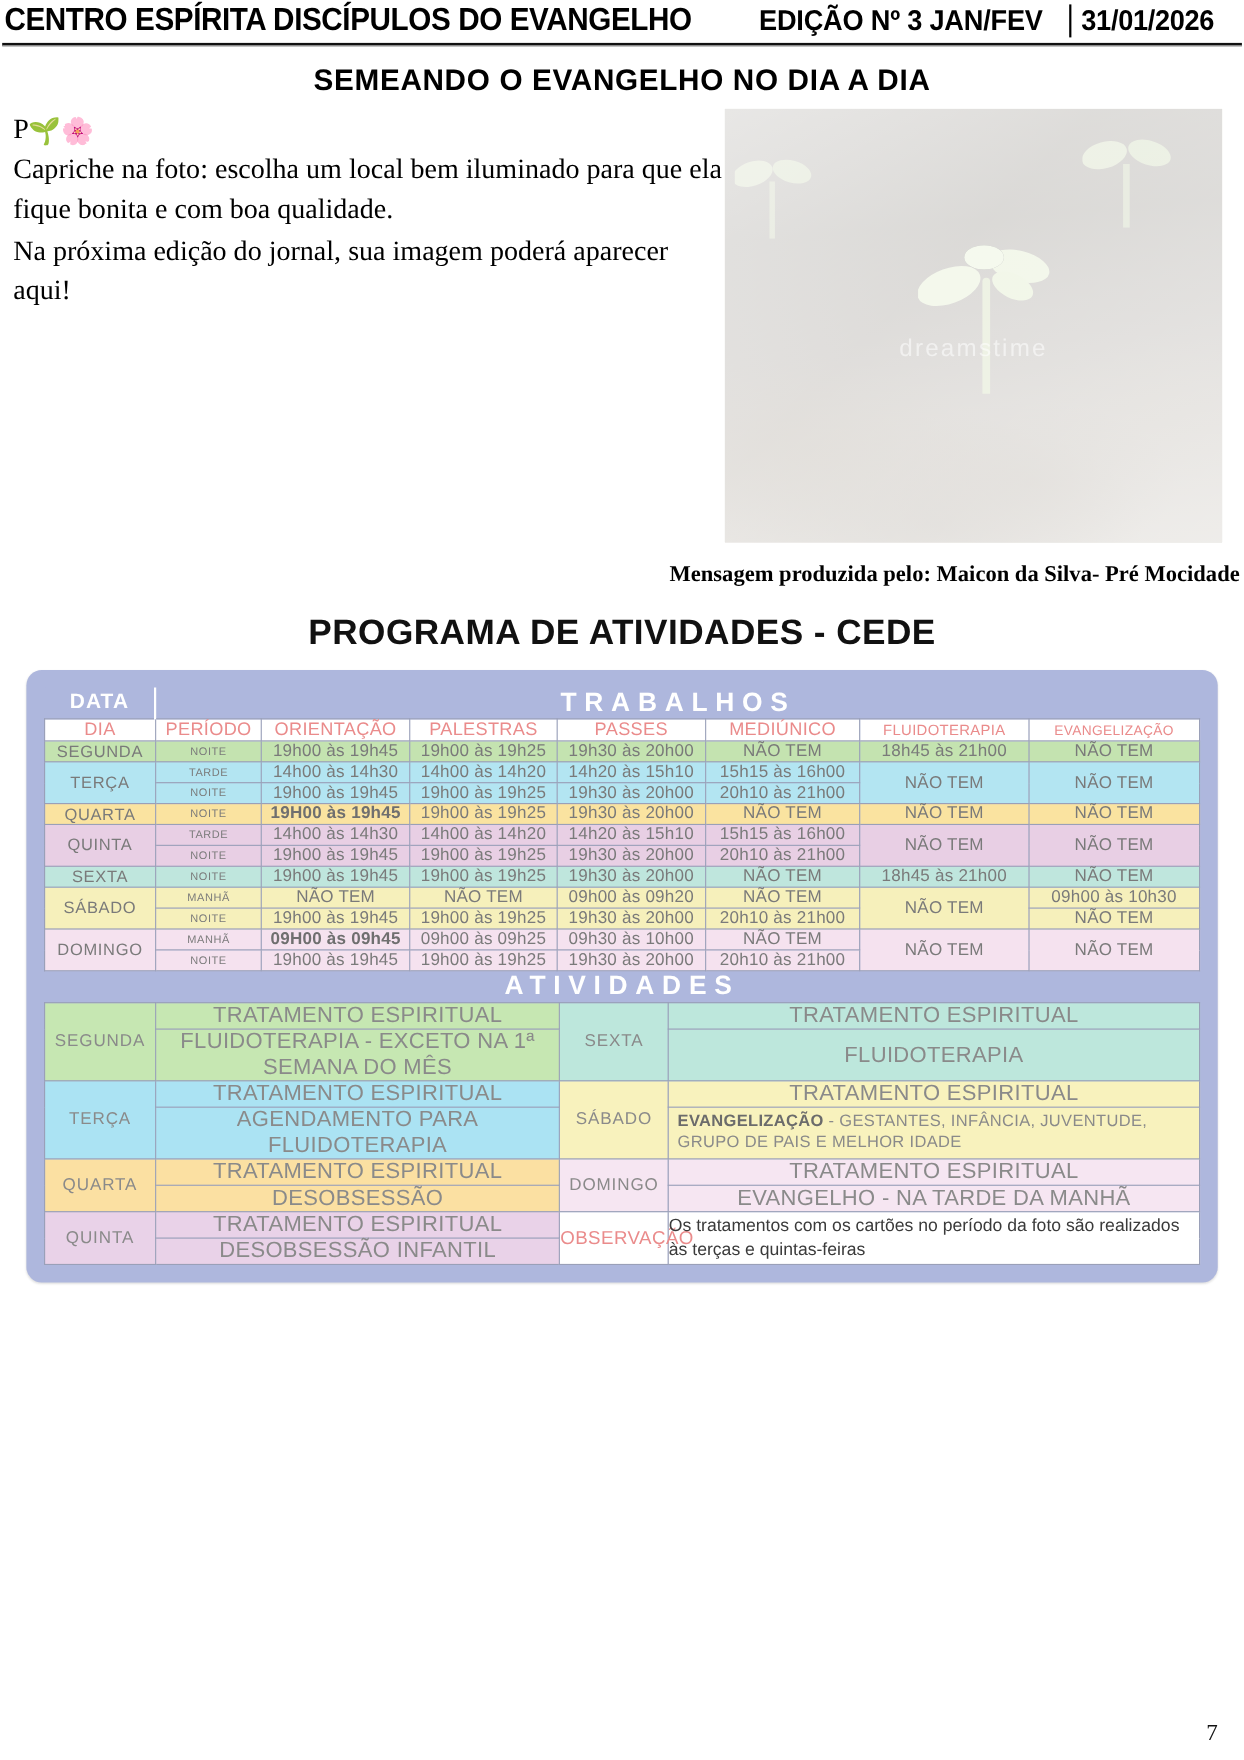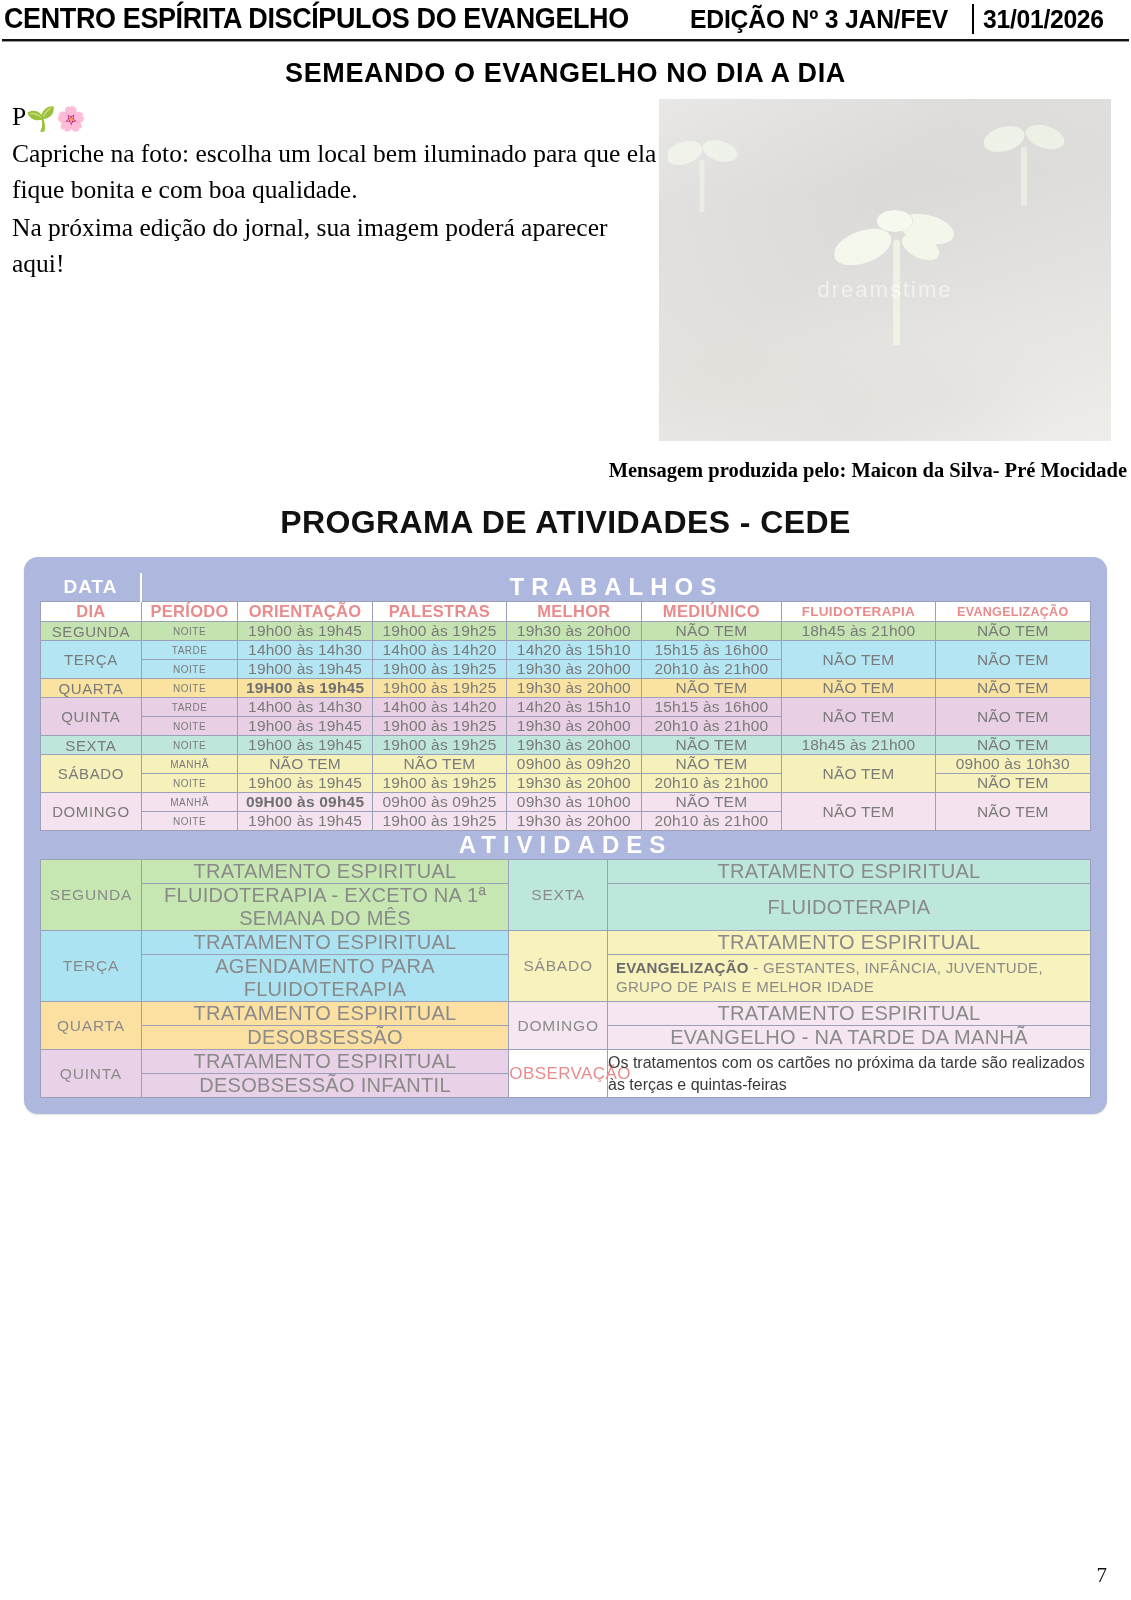--- a/index.html
+++ b/index.html
@@ -78,21 +78,21 @@
   }
   .top-text {
     width: 645px;
     font-size: 25.5px;
     line-height: 1.42;
     color: #000;
   }
   .top-text p { margin: 0 0 1px 0; }
   .photo {
     width: 452px;
-    height: 342px;
+    height: 394px;
     margin-left: 2px;
     position: relative;
     overflow: hidden;
     background: #d8d4cd;
     flex: none;
   }
   .photo-soil {
     position: absolute; inset: 0;
     background:
       radial-gradient(ellipse 50% 30% at 18% 78%, rgba(150,138,120,.55), transparent 70%),
@@ -156,21 +156,21 @@
     font-size: 24px; font-weight: bold; letter-spacing: 7px;
     padding: 16px 0 14px 0; border: none !important;
   }
   .band-data {
     background: #aeb7dd; color: #ffffff; text-align: center;
     font-size: 19px; font-weight: bold; letter-spacing: 1px;
     border: none !important; border-right: 2px solid #ffffff !important;
   }
   .hdr {
     background: #ffffff; color: #ea8b8b; text-align: center;
-    font-weight: bold; padding: 7px 1px; font-size: 16.5px;
+    font-weight: normal; padding: 7px 1px; font-size: 16.5px;
     letter-spacing: .3px; white-space: nowrap; margin-left: 16px;
   }
   .hdr.sm { font-size: 13.5px; }
   .hdr.xs { font-size: 12.5px; }
 
   .cell {
     text-align: center; font-size: 15.5px; color: #7a7a7a;
     padding: 9px 1px; white-space: nowrap; letter-spacing: .2px;
   }
   .cell.day { font-size: 15px; letter-spacing: .6px; }
@@ -284,21 +284,21 @@
       <tr>
         <td class="band-data">DATA</td>
         <td class="band" colspan="7">TRABALHOS</td>
       </tr>
 
       <tr>
         <th class="hdr">DIA</th>
         <th class="hdr">PERÍODO</th>
         <th class="hdr">ORIENTAÇÃO</th>
         <th class="hdr">PALESTRAS</th>
-        <th class="hdr">MELHOR</th>
+        <th class="hdr">PASSES</th>
         <th class="hdr">MEDIÚNICO</th>
         <th class="hdr sm">FLUIDOTERAPIA</th>
         <th class="hdr xs">EVANGELIZAÇÃO</th>
       </tr>
 
       <tr class="r-green">
         <td class="cell day">SEGUNDA</td>
         <td class="cell per">NOITE</td>
         <td class="cell">19h00 às 19h45</td>
         <td class="cell">19h00 às 19h25</td>
@@ -450,21 +450,21 @@
       </tr>
       <tr>
         <td class="act a-yellow">DESOBSESSÃO</td>
         <td class="act a-lilac">EVANGELHO - NA TARDE DA MANHÃ</td>
       </tr>
 
       <tr>
         <td class="act daylabel a-pink" rowspan="2">QUINTA</td>
         <td class="act a-pink">TRATAMENTO ESPIRITUAL</td>
         <td class="act obs-label a-white" rowspan="2">OBSERVAÇÃO</td>
-        <td class="obs-text a-white" rowspan="2">Os tratamentos com os cartões no próxima da tarde são realizados às terças e quintas-feiras</td>
+        <td class="obs-text a-white" rowspan="2">Os tratamentos com os cartões no período da foto são realizados às terças e quintas-feiras</td>
       </tr>
       <tr>
         <td class="act a-pink">DESOBSESSÃO INFANTIL</td>
       </tr>
     </tbody>
   </table>
 </div>
 
 <div class="pagenum">7</div>
 

